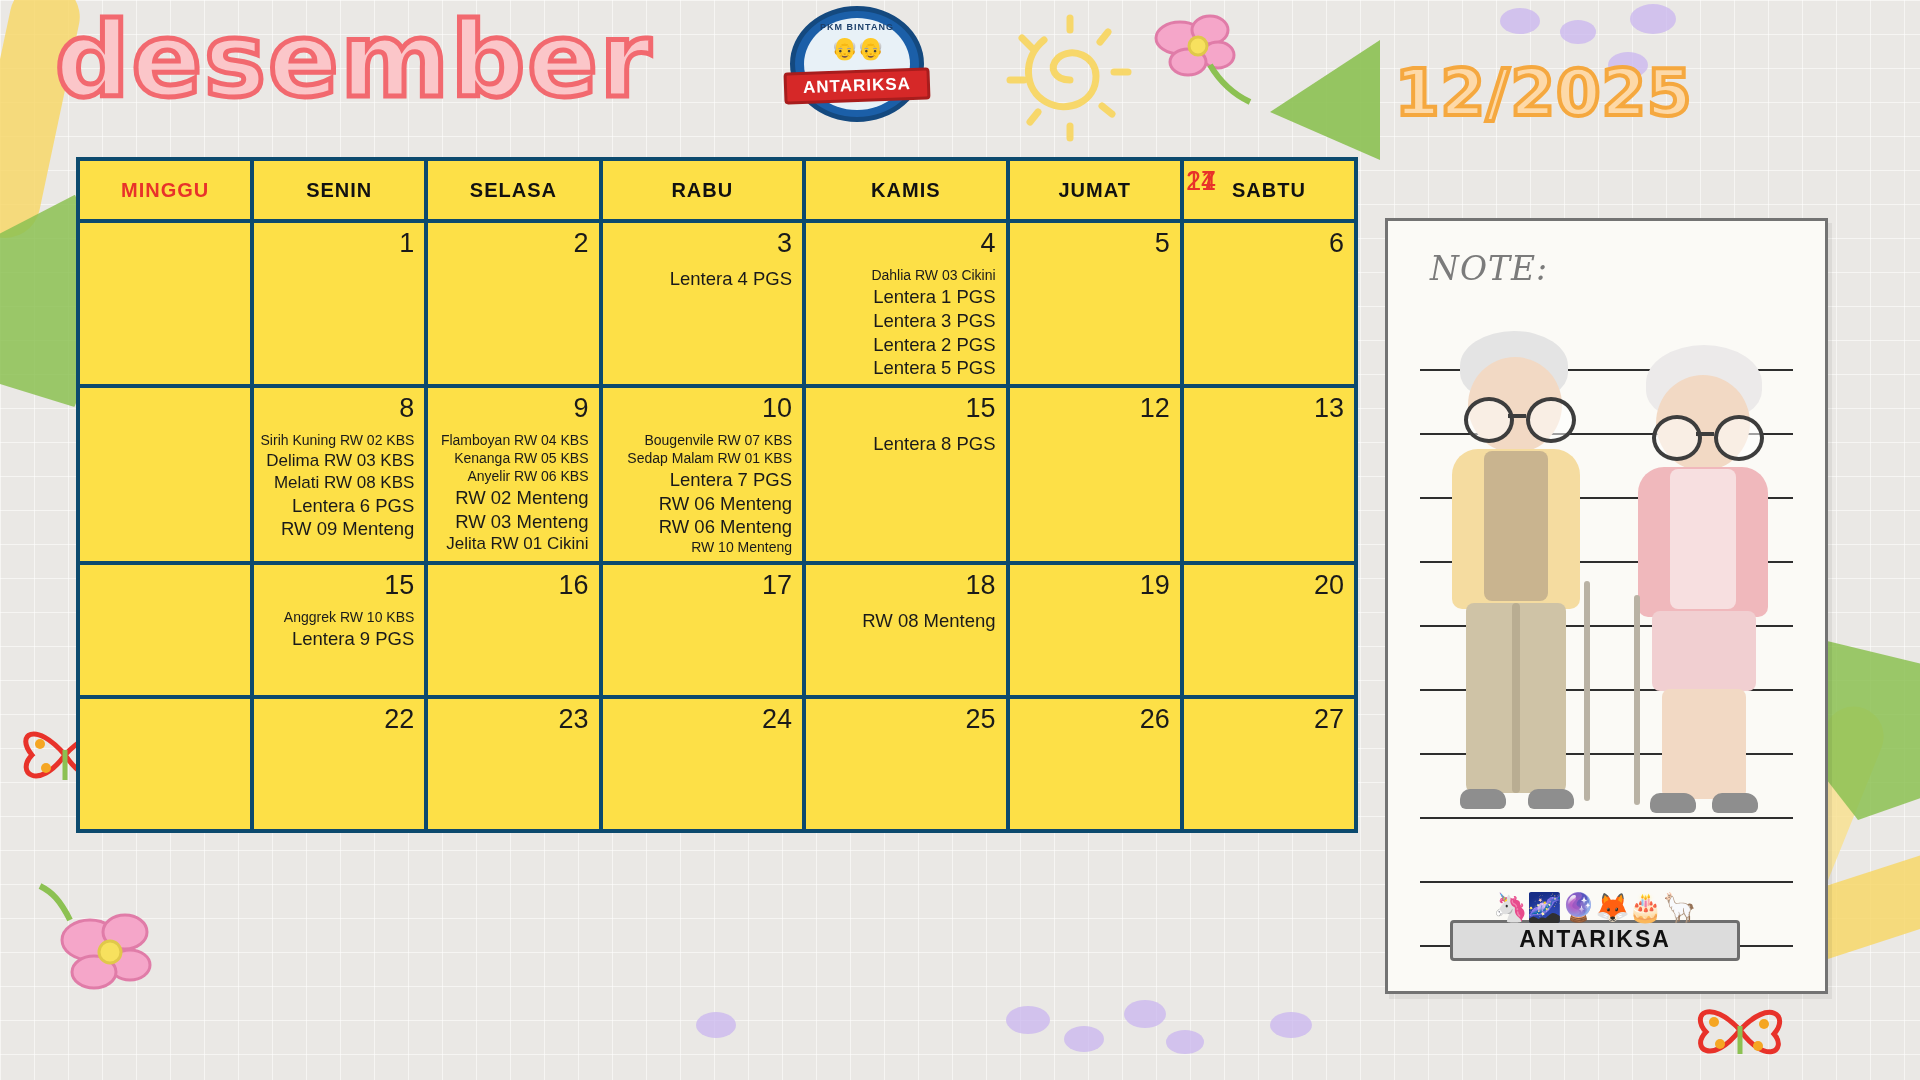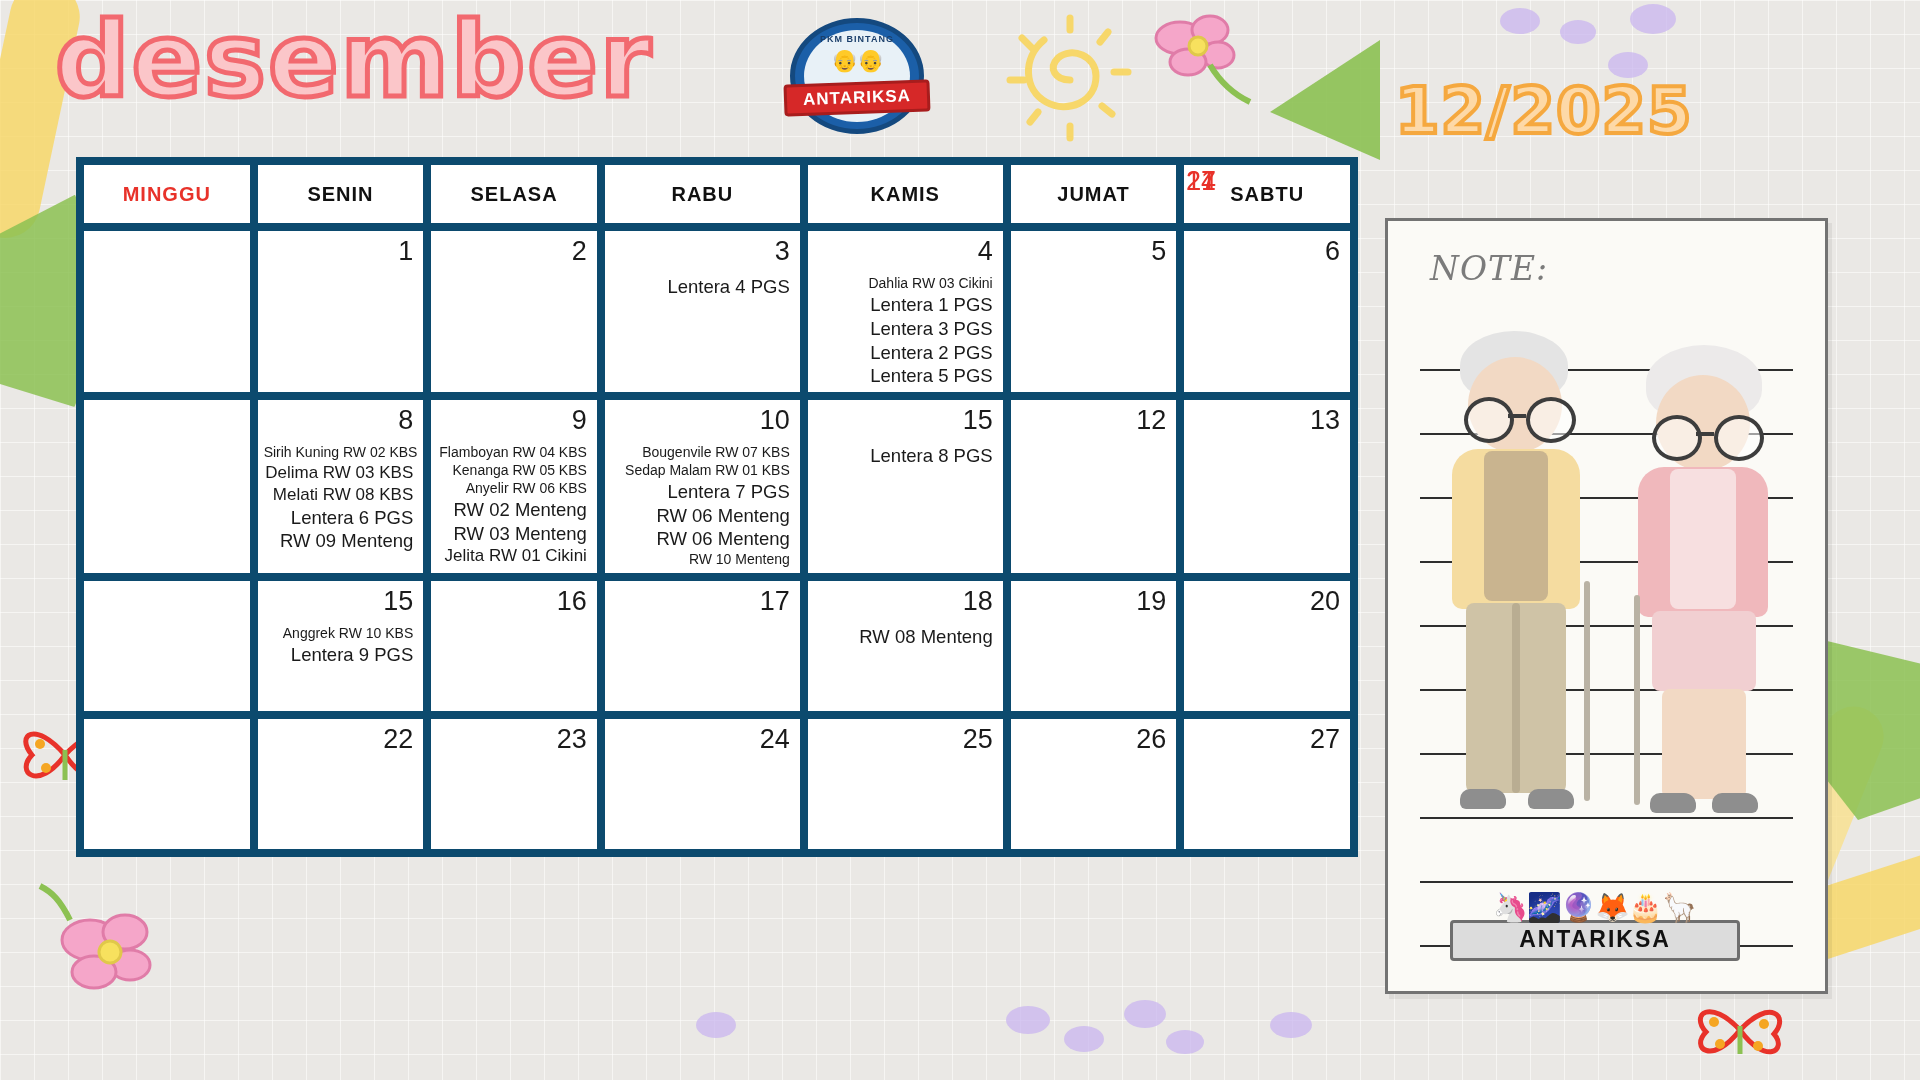--- a/index.html
+++ b/index.html
@@ -66,33 +66,33 @@
     font-size: 104px;
     font-weight: bold;
     letter-spacing: 2px;
     color: #fbc6c9;
     -webkit-text-stroke: 5px #f2696f;
     text-stroke: 5px #f2696f;
     line-height: 1;
   }
   #title-date {
     position: absolute;
-    left: 1395px; top: 74px;
+    left: 1395px; top: 56px;
     font-family: "DejaVu Sans", sans-serif;
     font-size: 64px;
     font-weight: bold;
     color: #fdd9a8;
     -webkit-text-stroke: 4px #f5a83f;
     letter-spacing: 1px;
   }
 
   
   #logo {
     position: absolute;
-    left: 790px; top: 18px;
+    left: 790px; top: 6px;
     width: 134px; height: 116px;
   }
   #logo .ring {
     position: absolute; inset: 0;
     background: #1b5fa8;
     border-radius: 50%;
     border: 5px solid #14497f;
   }
   #logo .inner {
     position: absolute; left: 14px; top: 12px; right: 14px; bottom: 12px;
@@ -127,22 +127,22 @@
     position: absolute;
     left: 76px; top: 157px;
     width: 1282px;
   }
   table.cal {
     border-collapse: collapse;
     table-layout: fixed;
     width: 1282px;
   }
   table.cal th, table.cal td {
-    border: 8px solid #0c4a6e;
-    background: #ffffff;
+    border: 4px solid #0c4a6e;
+    background: #fde047;
     vertical-align: top;
   }
   table.cal th {
     height: 56px;
     font-size: 20px;
     font-weight: bold;
     letter-spacing: 1px;
     color: #111;
     text-align: center;
     vertical-align: middle;

